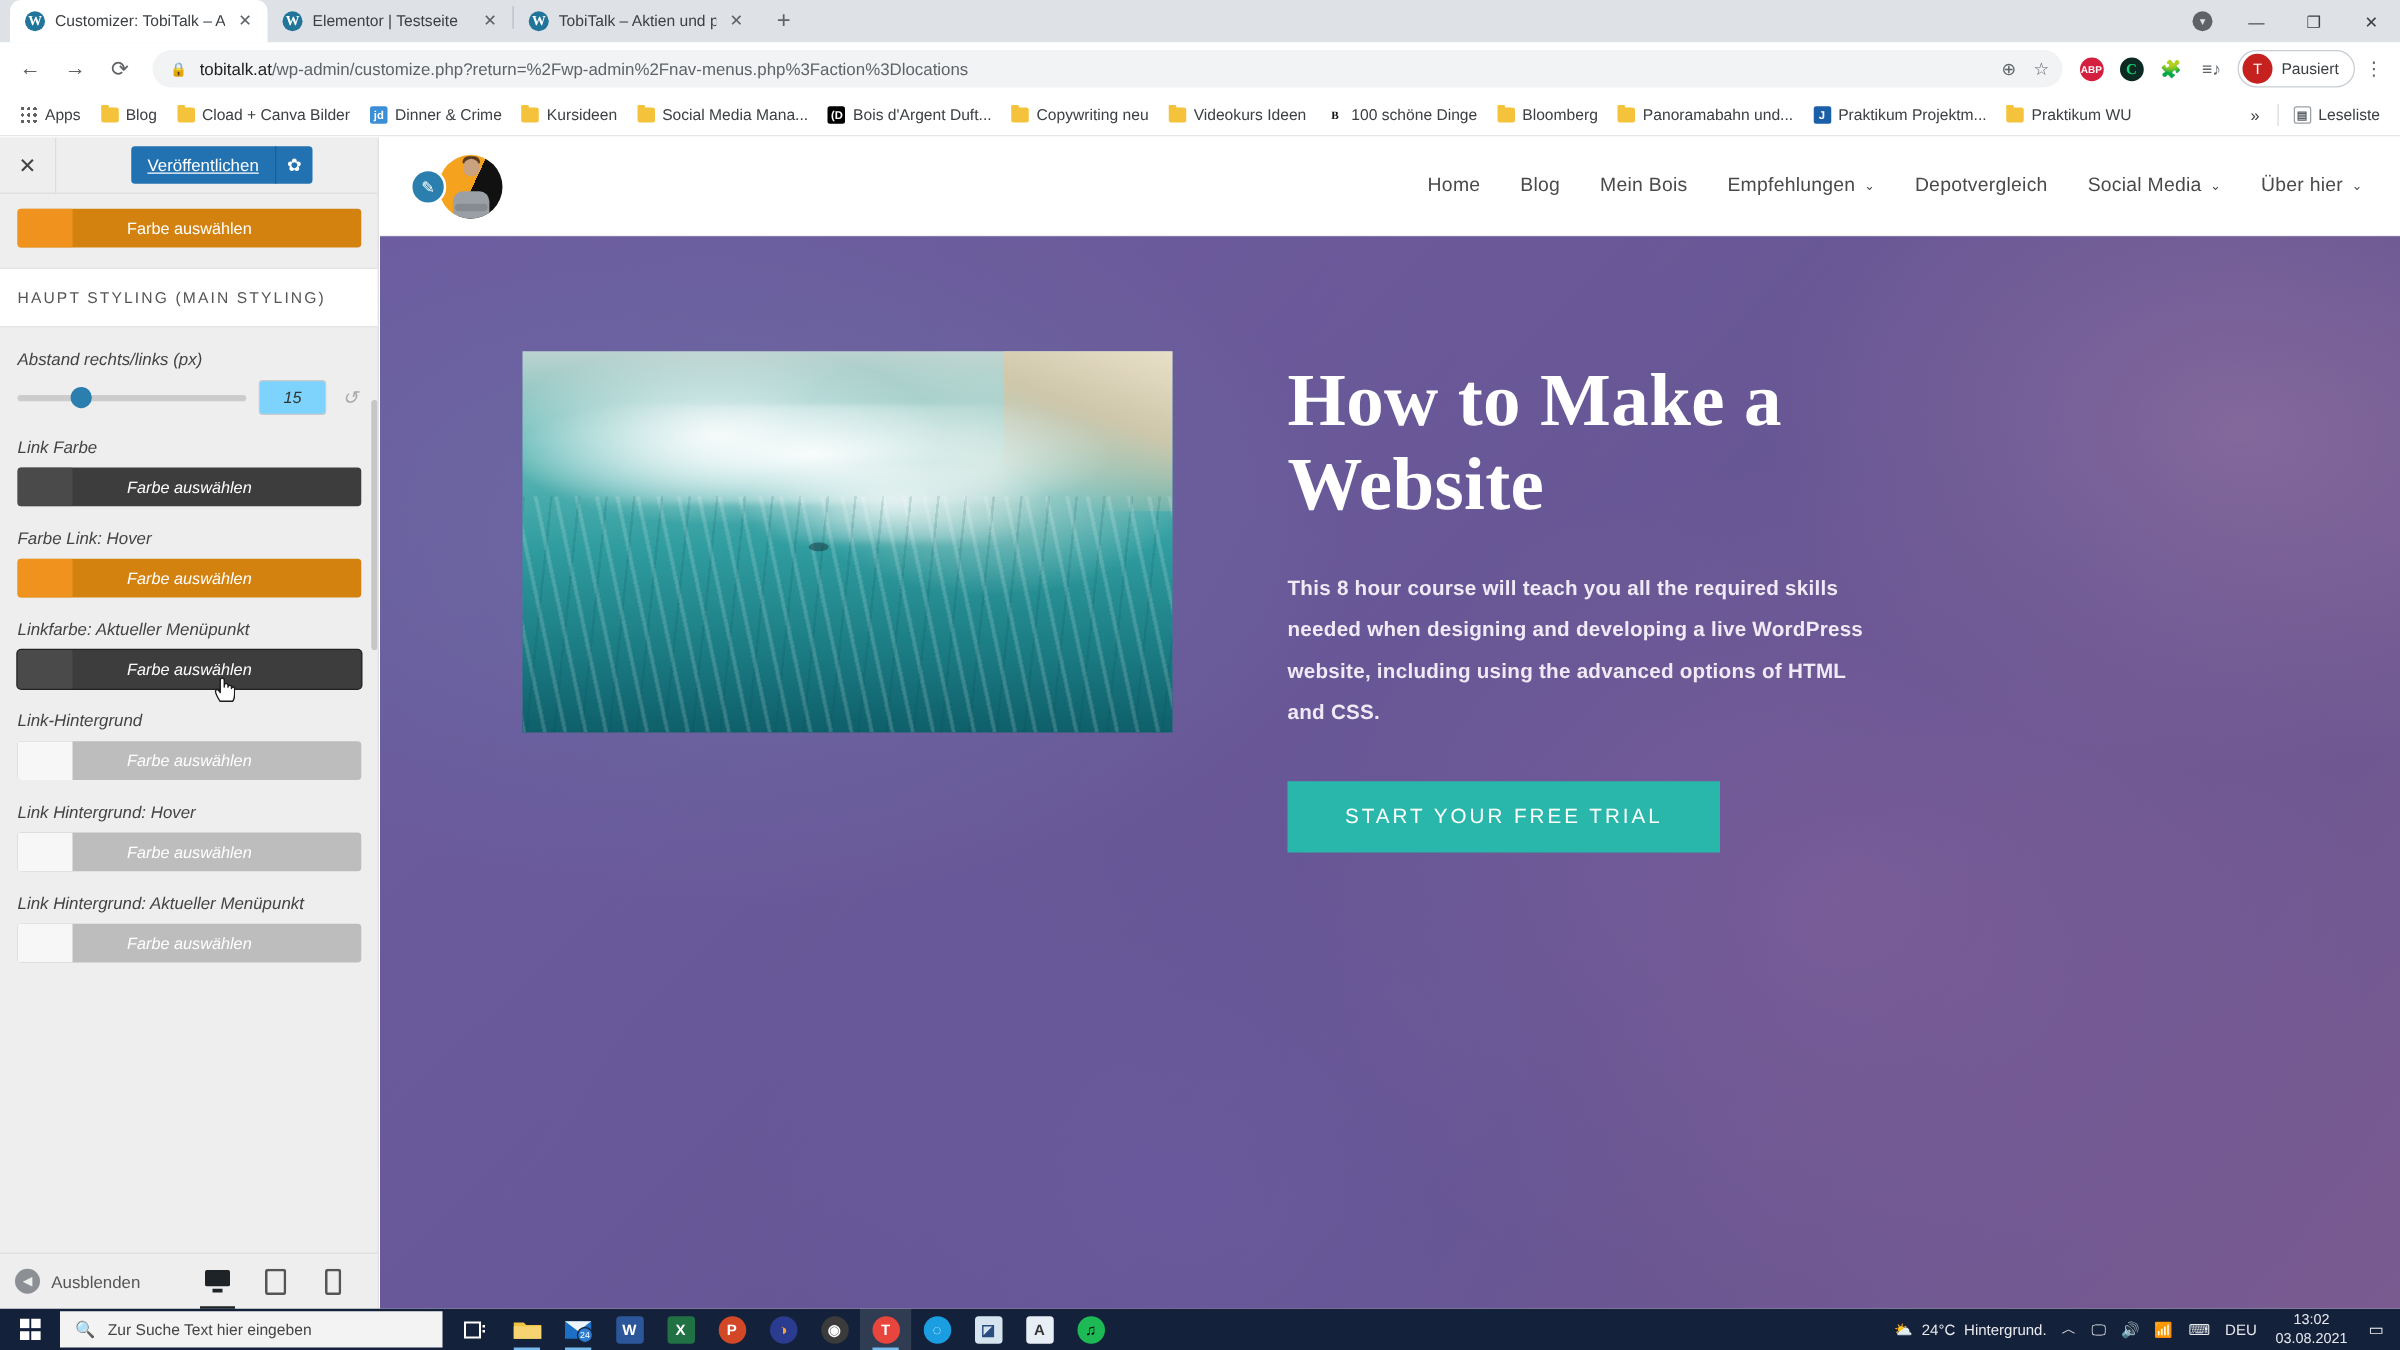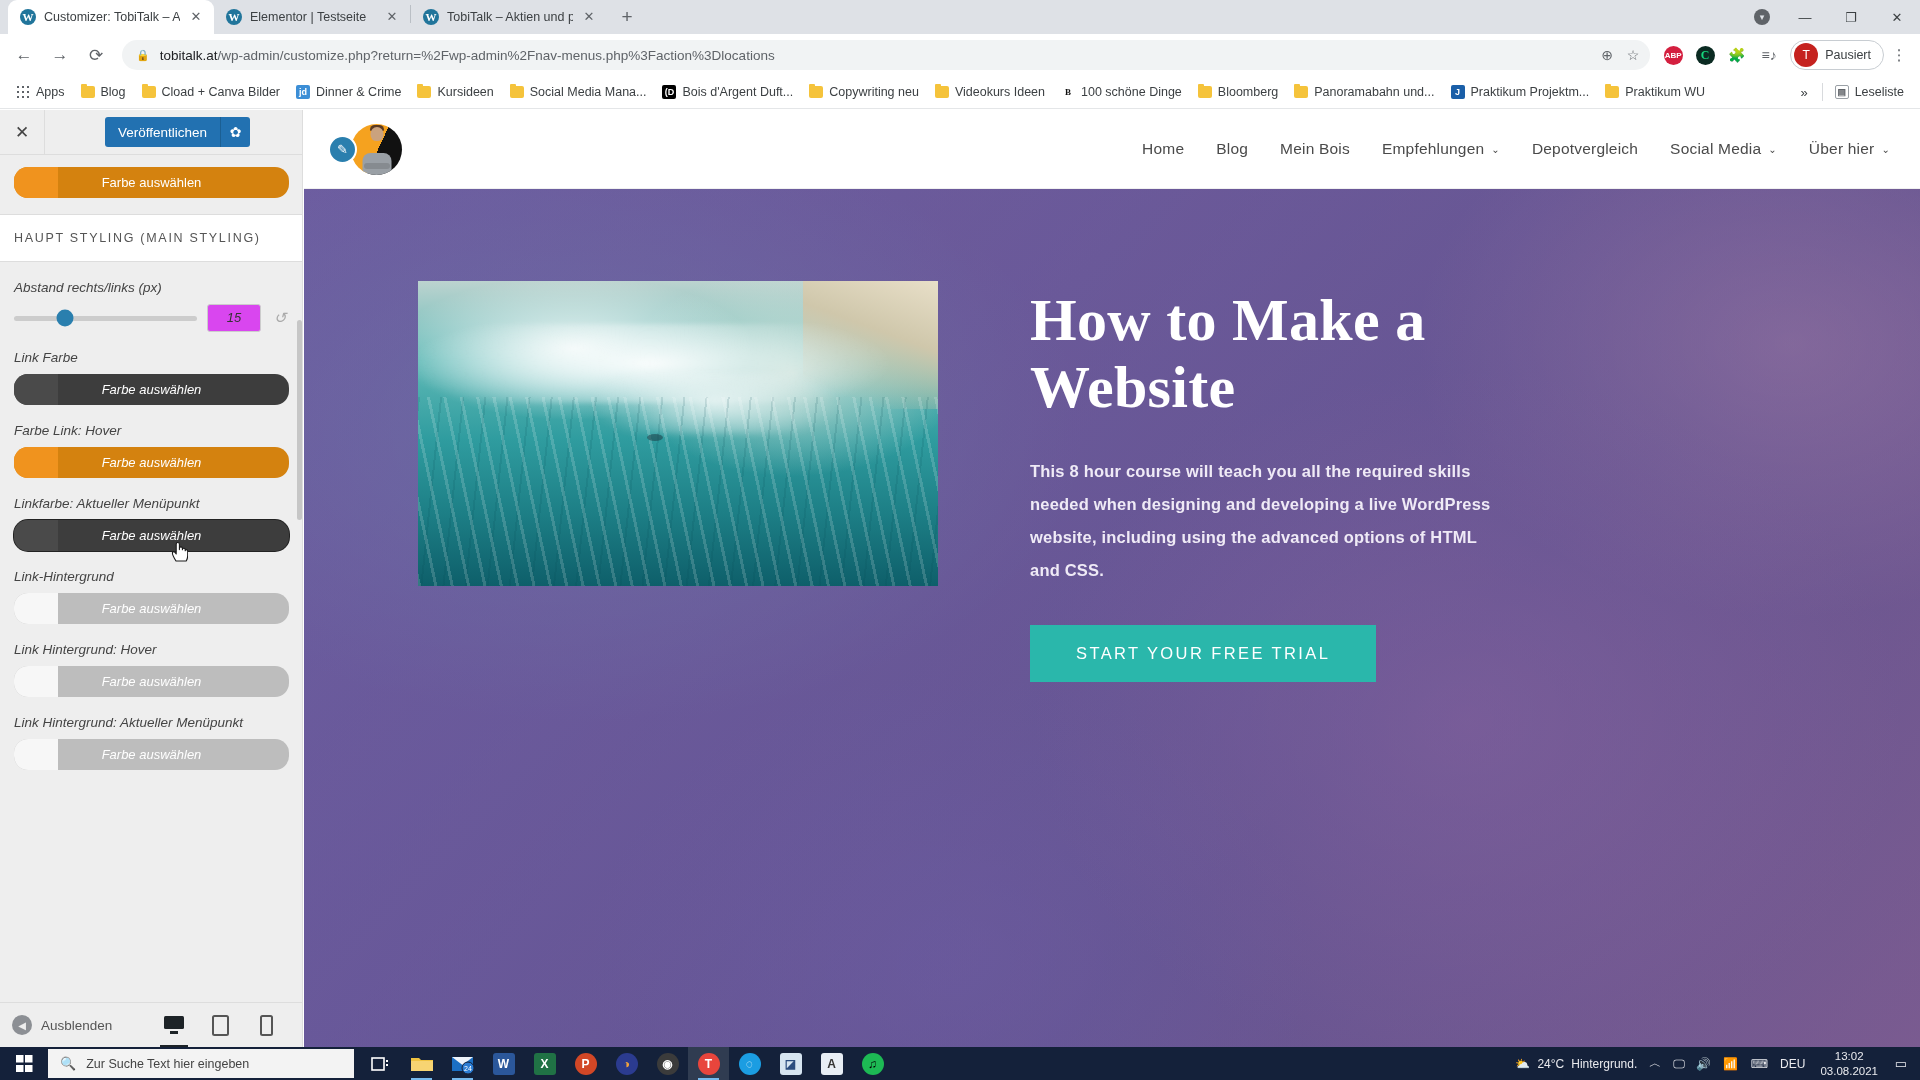--- a/index.html
+++ b/index.html
@@ -144,29 +144,29 @@
   }
   .sb-close {
     width: 45px; height: 45px; display: flex; align-items: center; justify-content: center;
     border-right: 1px solid #ddd; color: #444; font-size: 17px;
   }
   .sb-publish-wrap { flex: 1 1 auto; display: flex; justify-content: center; padding-left: 8px; }
   .publish-btn {
     display: flex; align-items: center; height: 30px; background: #2271b1;
     color: #fff; font-size: 13.5px; border-radius: 3px; overflow: hidden;
   }
-  .publish-btn .plbl { padding: 0 13px; }
+  .publish-btn .plbl { padding: 0 13px; text-decoration: underline; }
   .publish-btn .pgear {
     width: 30px; height: 30px; display: flex; align-items: center; justify-content: center;
     border-left: 1px solid #1b5f93; font-size: 14px;
   }
   .sb-body { position: absolute; top: 45px; left: 0; width: 303px; bottom: 45px; overflow: hidden; }
   .sb-scroll { padding: 0; }
   .colorpick {
-    margin: 12px 14px 0 14px; height: 31px; border-radius: 14px; overflow: hidden;
+    margin: 12px 14px 0 14px; height: 31px; border-radius: 3px; overflow: hidden;
     display: flex; align-items: stretch; position: relative;
   }
   .colorpick .swatch { width: 44px; flex: 0 0 44px; }
   .colorpick .cplabel {
     flex: 1 1 auto; display: flex; align-items: center; justify-content: center;
     font-size: 13px; margin-left: -44px;
   }
   .section-title {
     margin-top: 16px; background: #fff; border-top: 1px solid #ddd; border-bottom: 1px solid #ddd;
     padding: 16px 14px; font-size: 12.5px; letter-spacing: 1.7px; color: #555; font-weight: 400;
@@ -175,21 +175,21 @@
   .ctrl-label { font-size: 13.5px; color: #444; margin-bottom: 9px; }
   .slider-row { display: flex; align-items: center; gap: 10px; }
   .slider-track {
     flex: 1 1 auto; height: 5px; background: #ccc; border-radius: 3px; position: relative;
   }
   .slider-thumb {
     position: absolute; left: 28%; top: 50%; transform: translate(-50%,-50%);
     width: 17px; height: 17px; border-radius: 50%; background: #2a7fae;
   }
   .slider-num {
-    width: 54px; height: 28px; border: 1px solid #ccc; background: #d946ef; border-radius: 3px;
+    width: 54px; height: 28px; border: 1px solid #ccc; background: #7dd3fc; border-radius: 3px;
     font-size: 13px; color: #333; text-align: center; line-height: 26px;
   }
   .slider-reset { width: 18px; color: #aaa; font-size: 15px; text-align: center; }
   .sb-scrollbar {
     position: absolute; right: 1px; top: 165px; width: 5px; height: 200px;
     background: #c6c6c6; border-radius: 3px;
   }
   .sb-footer {
     position: absolute; left: 0; bottom: 0; width: 303px; height: 45px; background: #eee;
     border-top: 1px solid #ddd; display: flex; align-items: center;

